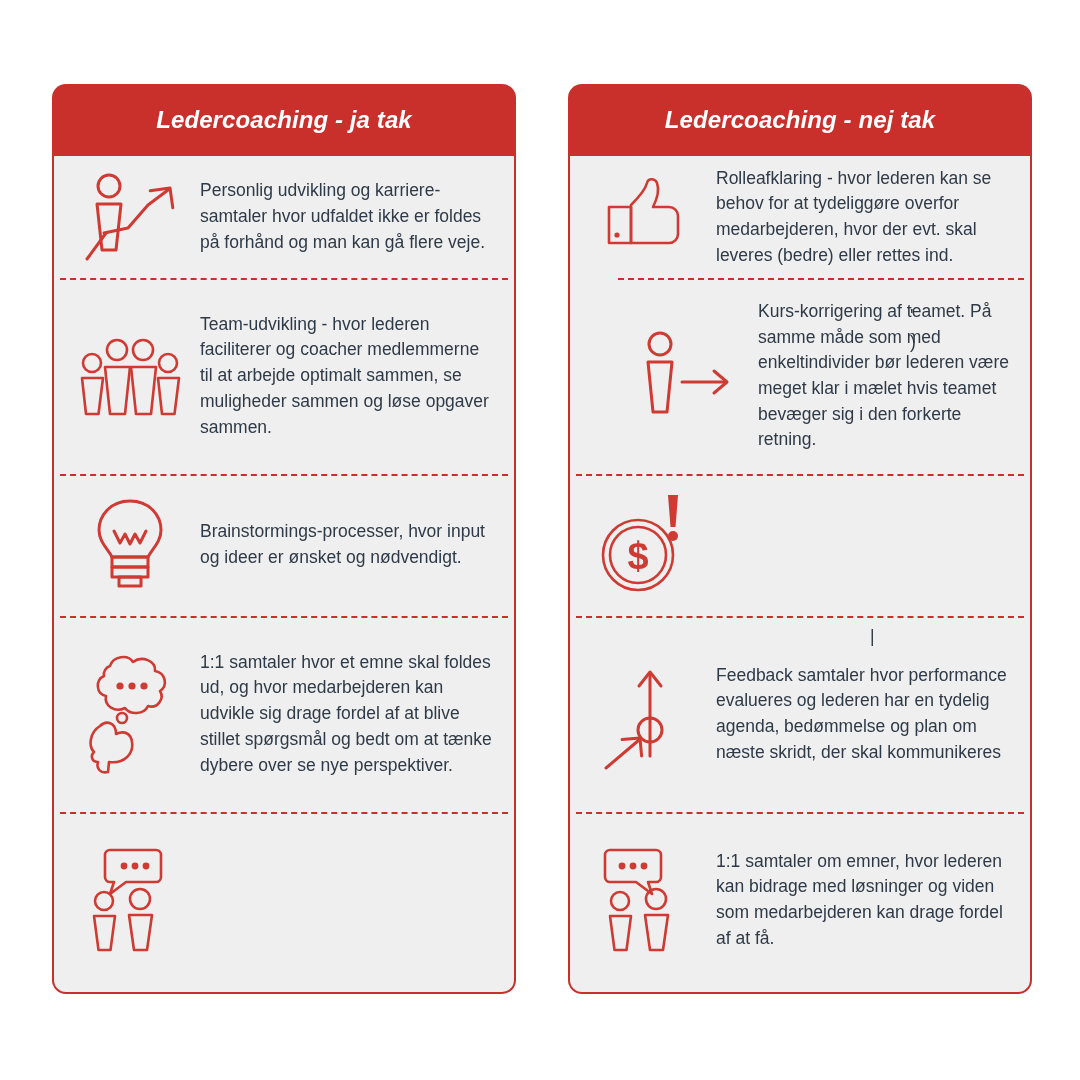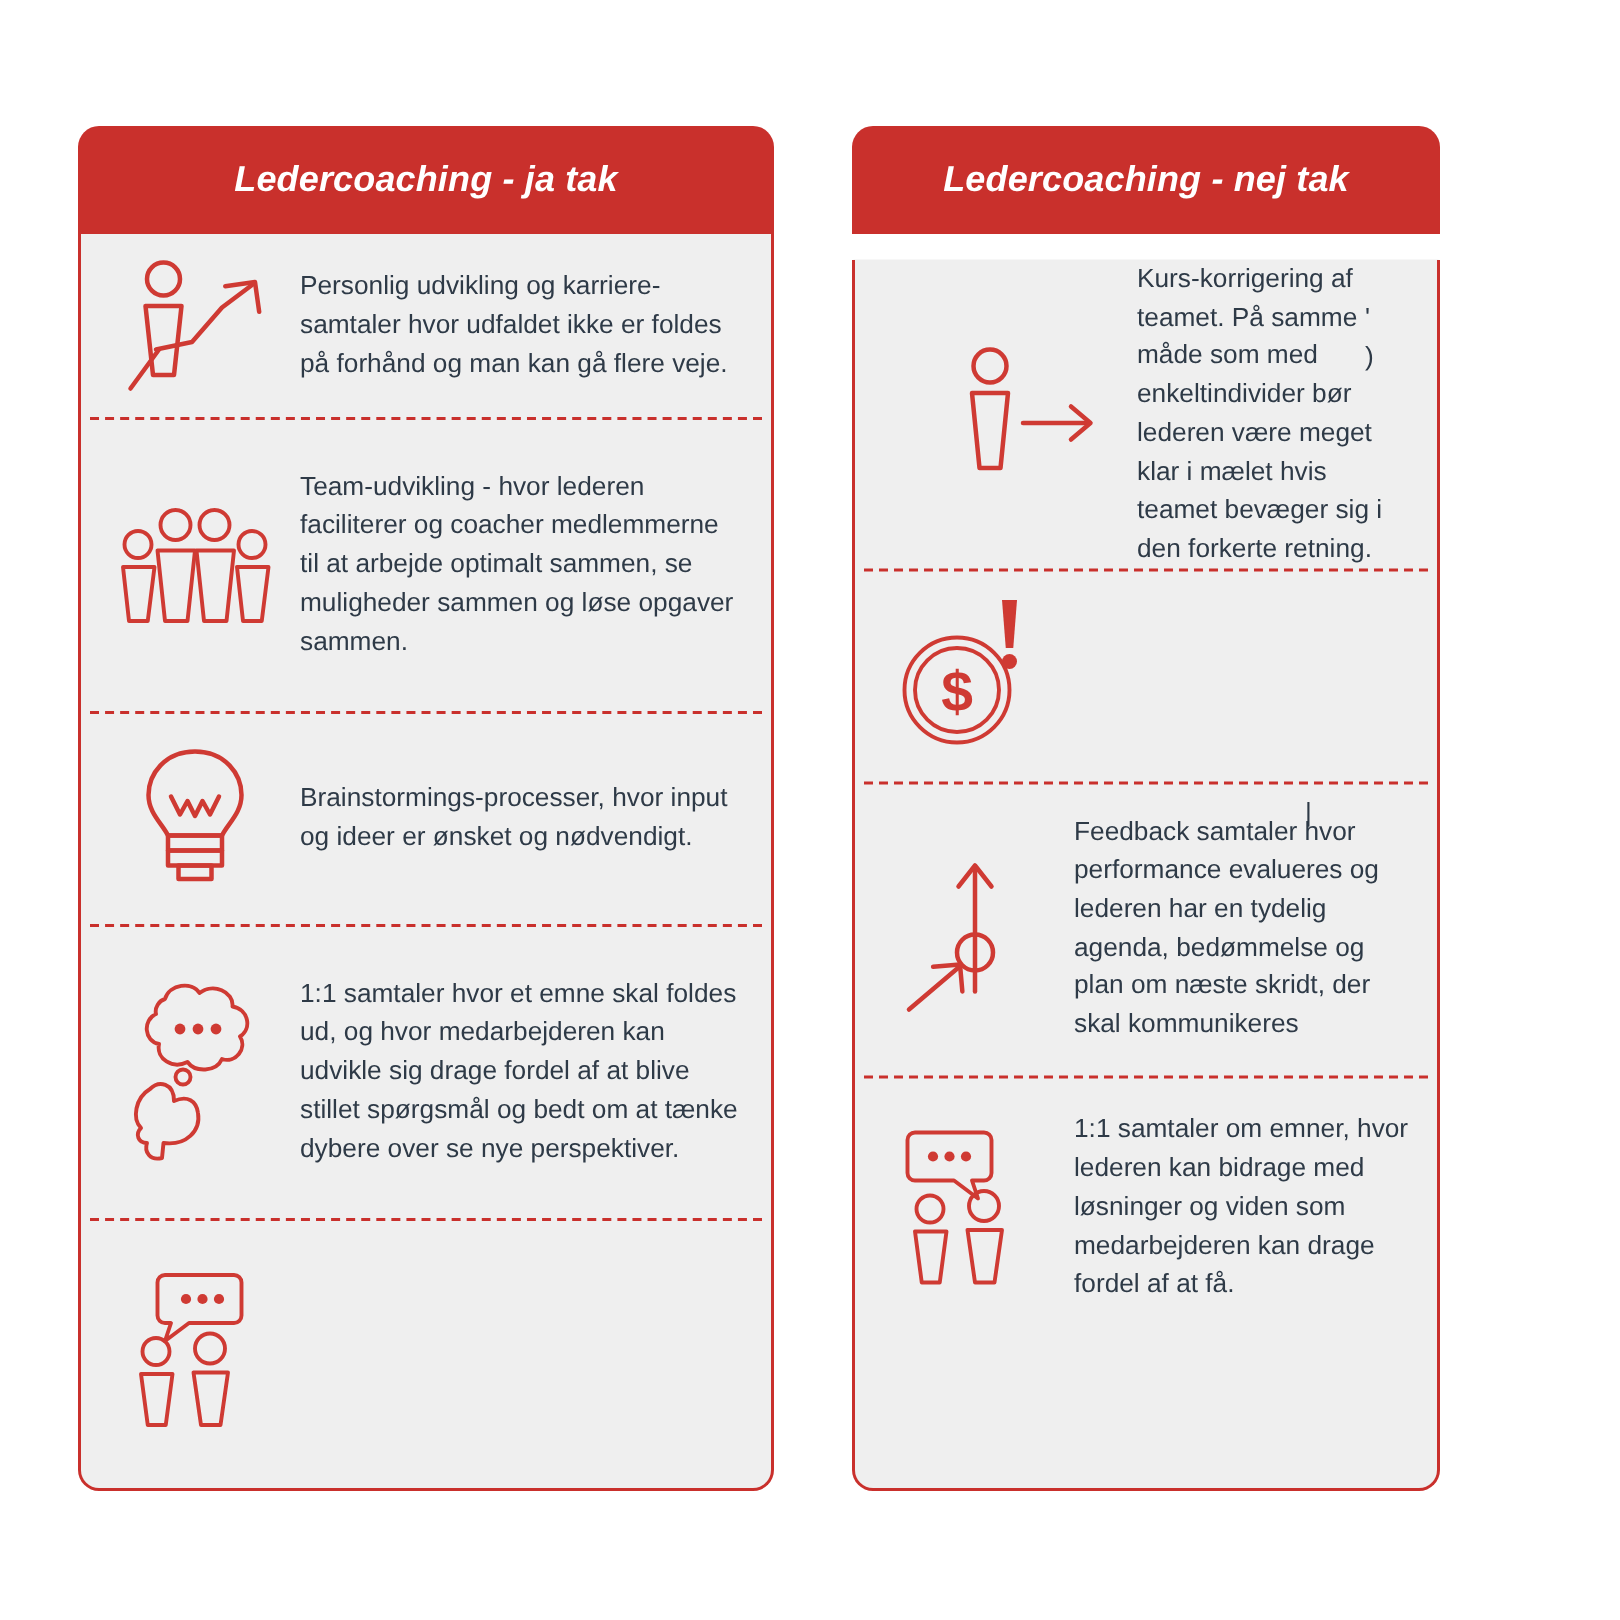--- a/index.html
+++ b/index.html
@@ -22,21 +22,21 @@
   
   .card {
     position: absolute;
     top: 84px;
     height: 910px;
     display: flex;
     flex-direction: column;
   }
 
   .card.left  { left: 52px;  width: 464px; }
-  .card.right { left: 568px; width: 392px; gap: 17px; }
+  .card.right { left: 568px; width: 464px; }
 
   .card-header {
     height: 72px;
     background: #c9302c;
     border-radius: 14px 14px 0 0;
     display: flex;
     align-items: center;
     justify-content: center;
     flex: 0 0 72px;
     font-style: italic;
@@ -235,20 +235,30 @@
   </div>
 
   <div class="card right">
 
     <div class="card-header">
       <div class="card-header-title">Ledercoaching - nej tak</div>
     </div>
 
     <div class="card-body">
 
+      <div class="row r-b1">
+        <div class="row-icon">
+          <svg width="86" height="80" viewBox="0 0 86 80" aria-hidden="true">
+            <path class="stroke-thin" d="M28 28 C34 22 42 14 44 6 C45 1 52 1 54 6 C57 14 54 22 50 30 L66 30 a9 9 0 0 1 9 9 v18 a9 9 0 0 1 -9 9 h-38 z"></path>
+            <rect class="stroke-thin" x="6" y="30" width="22" height="36"></rect>
+            <circle class="fill-red" cx="14" cy="58" r="2.6"></circle>
+          </svg>
+        </div>
+        <div class="row-text">Rolleafklaring - hvor lederen kan se behov for at tydeliggøre overfor medarbejderen, hvor der evt. skal leveres (bedre) eller rettes ind.</div>
+      </div>
 
       <div class="row r-b2">
         <div class="row-icon">
           <svg width="100" height="92" viewBox="0 0 100 92" aria-hidden="true">
             <circle class="stroke" cx="22" cy="14" r="11"></circle>
             <path class="stroke" d="M10 32 h24 l-5 50 h-14 z"></path>
             <path class="stroke" d="M44 52 h44"></path>
             <path class="stroke" d="M76 41 L89 52 L76 63"></path>
           </svg>
         </div>

